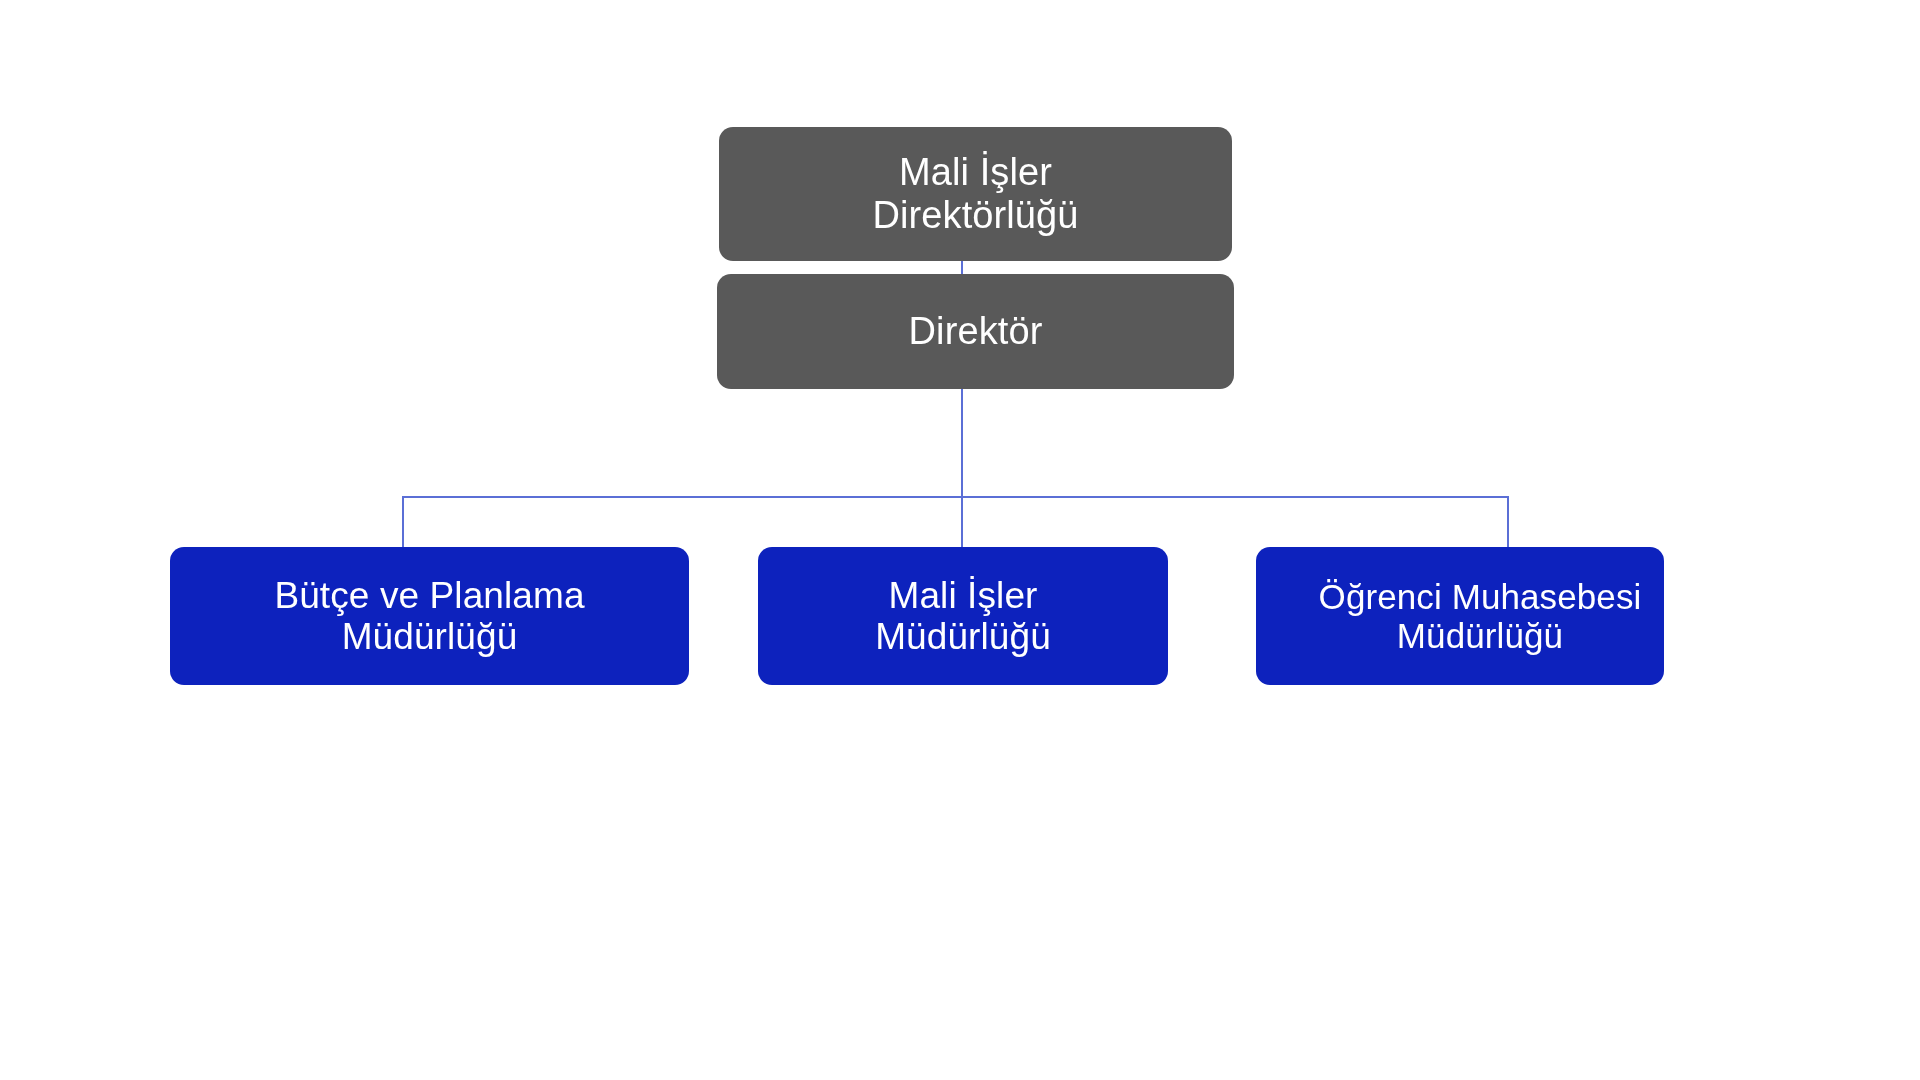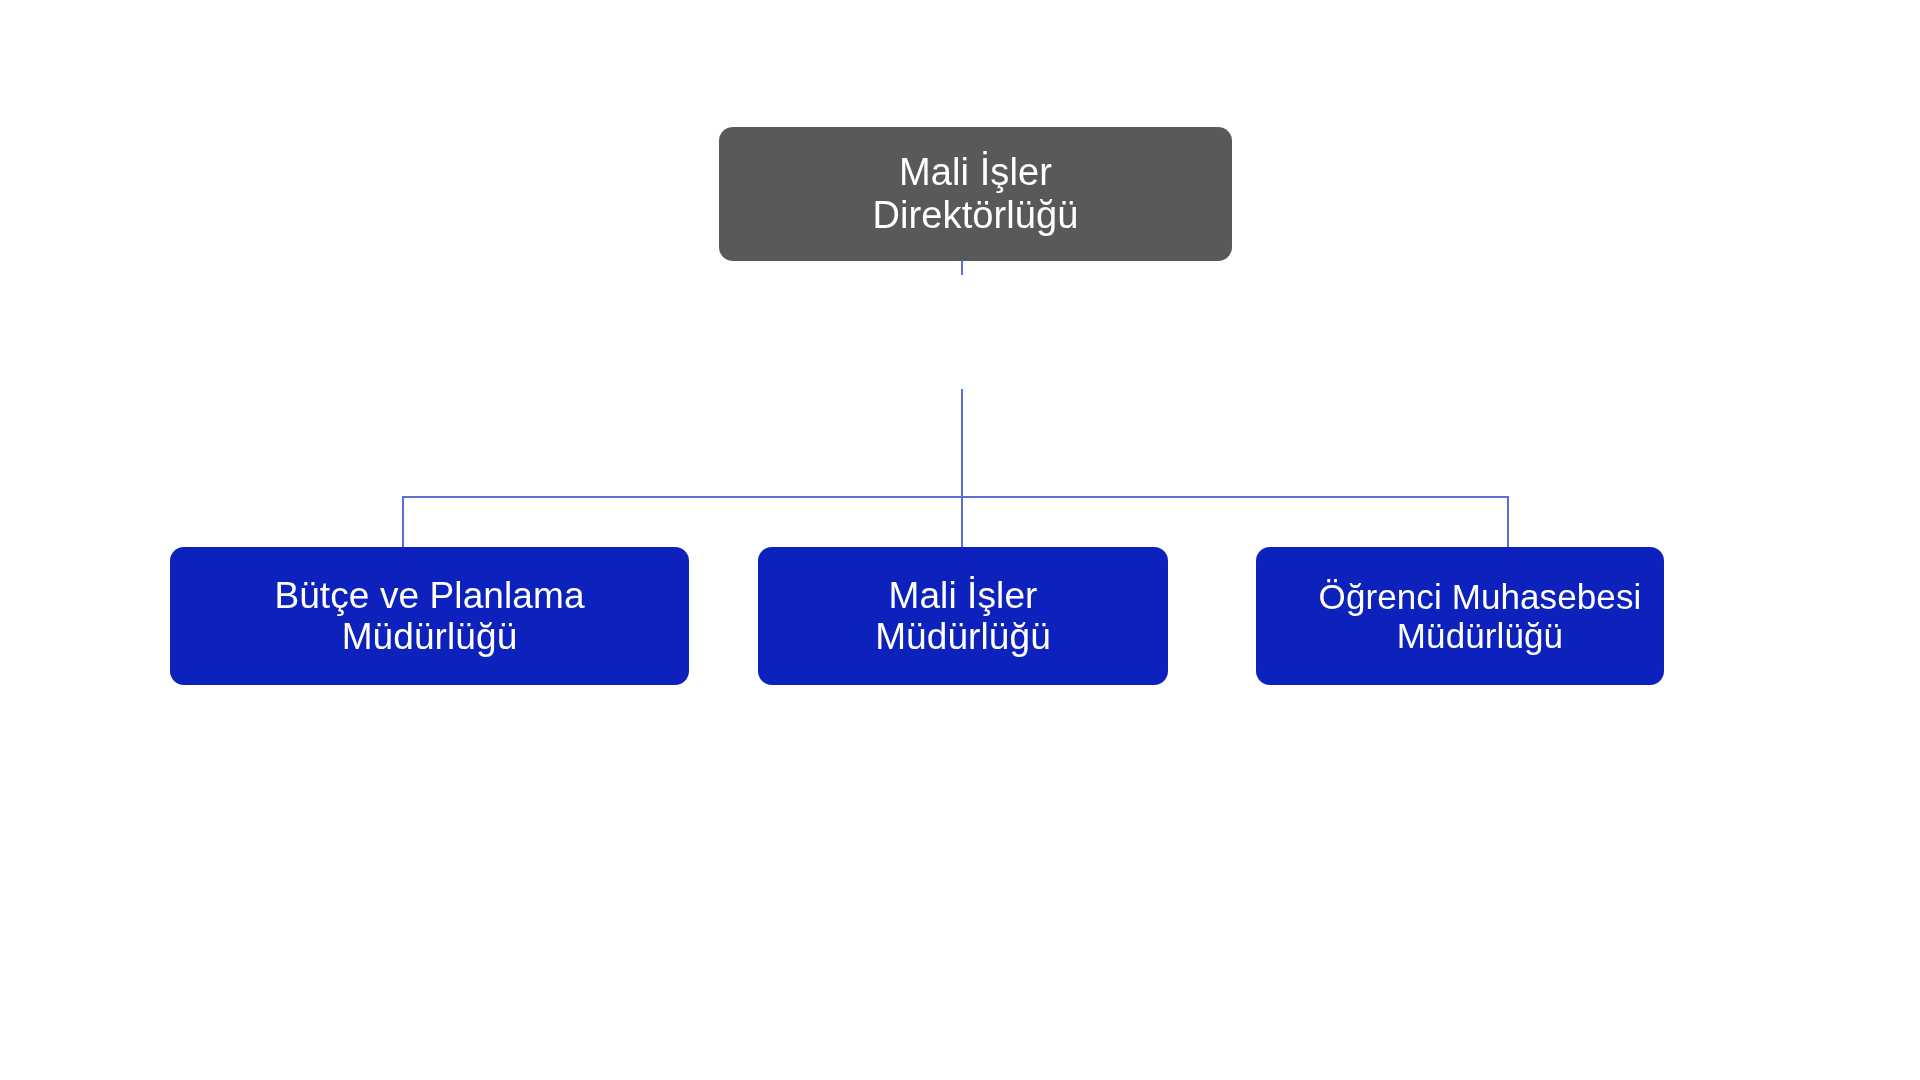--- a/index.html
+++ b/index.html
@@ -118,20 +118,23 @@
 
   <div class="connector v-line" style="left:961px; top:496px; height:52px;"></div>
 
   <div class="connector v-line" style="left:1507px; top:496px; height:52px;"></div>
 
   <div class="node gray" id="node-mali-isler-direktorlugu">
     <span class="node-label">Mali İşler
 Direktörlüğü</span>
   </div>
 
+  <div class="node gray" id="node-direktor">
+    <span class="node-label">Direktör</span>
+  </div>
 
   <div class="node blue" id="node-butce-ve-planlama">
     <span class="node-label">Bütçe ve Planlama
 Müdürlüğü</span>
   </div>
 
   <div class="node blue" id="node-mali-isler-mudurlugu">
     <span class="node-label">Mali İşler
 Müdürlüğü</span>
   </div>

